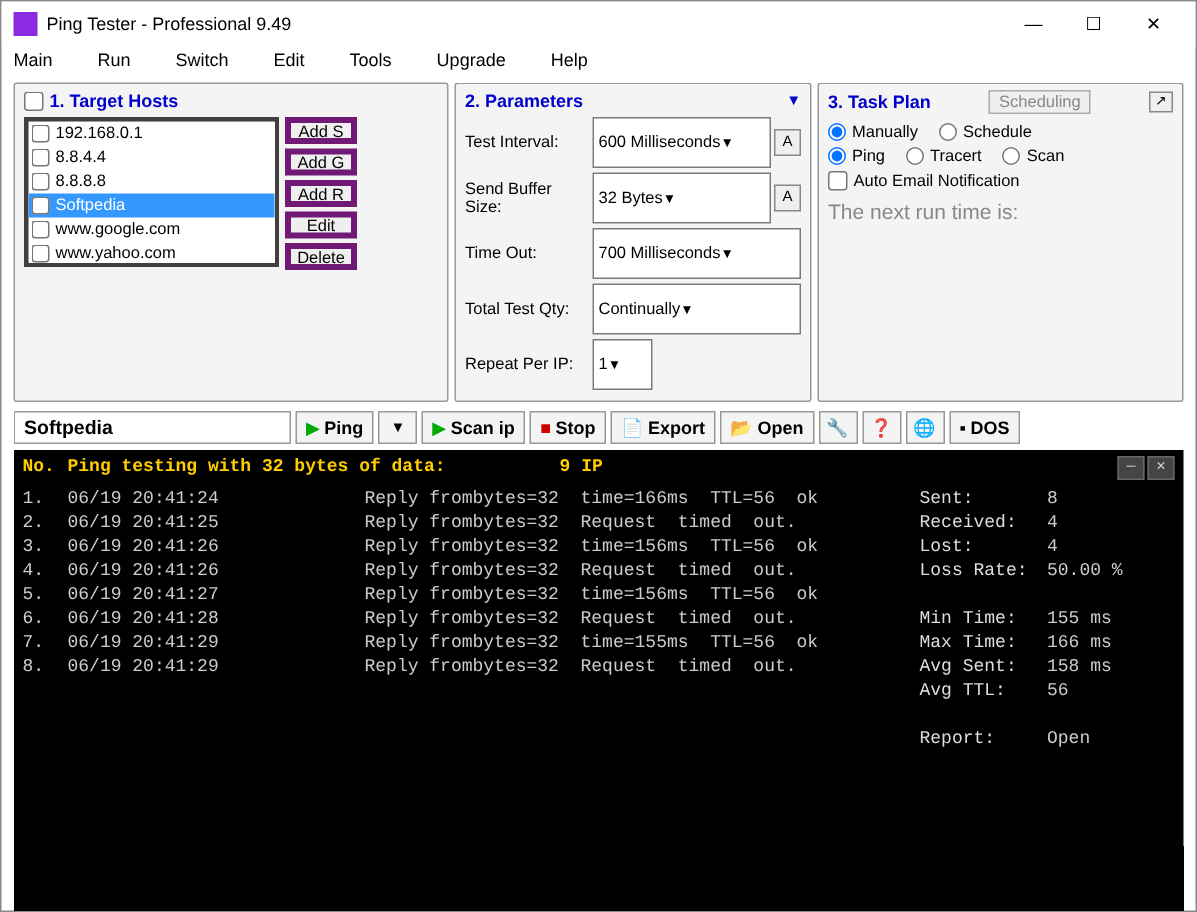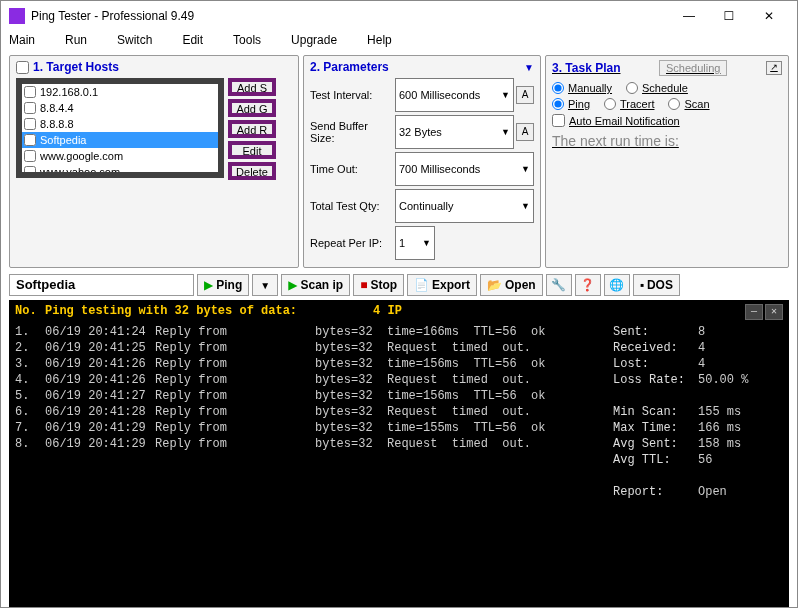--- a/index.html
+++ b/index.html
@@ -8,31 +8,31 @@
 .titlebar .icon { width: 16px; height: 16px; background: #8a2be2; margin-right: 6px; }
 .titlebar .title { flex: 1; font-size: 12px; }
 .titlebar .winbtn { width: 40px; height: 30px; display: flex; align-items: center; justify-content: center; font-size: 12px; cursor: pointer; }
 .menubar { padding: 2px 8px 4px; display: flex; gap: 30px; font-size: 12px; }
 .menubar span { cursor: pointer; }
 .panels { display: flex; gap: 4px; padding: 4px 8px; }
 .panel { border: 1px solid #999; border-radius: 2px; padding: 4px 6px; background: #f4f4f4; }
 .panel-title { color: #0000cc; font-weight: bold; font-size: 12px; margin-bottom: 4px; display: flex; align-items: center; }
 .p1 { width: 290px; }
 .p2 { width: 238px; }
-.p3 { flex: 1; text-decoration: underline; }
+.p3 { flex: 1; }
 .hosts-wrap { display: flex; gap: 4px; }
-.hosts-list { width: 208px; height: 100px; border: 6px solid #404040; background: #fff; overflow-y: scroll; }
+.hosts-list { width: 170px; height: 100px; border: 3px solid #404040; background: #fff; overflow-y: scroll; }
 .host-item { display: flex; align-items: center; padding: 1px 2px; height: 16px; }
 .host-item.selected { background: #3399ff; color: #fff; }
 .host-item input[type=checkbox] { margin-right: 4px; width: 12px; height: 12px; }
 .host-btns { display: flex; flex-direction: column; gap: 3px; }
 .host-btns button { width: 48px; height: 18px; font-size: 11px; background: #efefef; border: 4px solid #701a75; cursor: pointer; }
 .param-row { display: flex; align-items: center; margin-bottom: 3px; }
 .param-row label { width: 85px; }
-.param-row .combo { flex: 1; height: 18px; border: 1px solid #7a7a7a; background: #fff; padding: 16px 3px; display: flex; align-items: center; justify-content: space-between; font-size: 11px; }
+.param-row .combo { flex: 1; height: 18px; border: 1px solid #7a7a7a; background: #fff; padding: 16px 3px; display: flex; align-items: center; font-size: 11px; }
 .param-row .combo .arrow { font-size: 9px; }
 .param-row .abtn { width: 18px; height: 18px; margin-left: 2px; border: 1px solid #888; background: #efefef; font-size: 10px; text-align: center; line-height: 16px; cursor: pointer; }
 .p2 .dd-arrow { margin-left: auto; cursor:pointer; font-size:10px;}
 .p3-top { display: flex; align-items: center; justify-content: space-between; margin-bottom: 6px; }
 .sched-btn { font-size: 11px; padding: 1px 6px; background:#efefef; border:1px solid #aaa; color:#888; }
 .expand-btn { width: 16px; height: 14px; border: 1px solid #888; background:#efefef; font-size:9px; text-align:center; cursor:pointer; }
 .radio-row { display: flex; gap: 14px; margin-bottom: 4px; }
 .radio-row label { display: flex; align-items: center; gap: 4px; cursor:pointer; }
 .radio-row input { width:12px; height:12px; }
 .chk-row { display: flex; align-items: center; gap: 4px; margin-top: 4px; }
@@ -47,21 +47,21 @@
 .console { margin: 0 8px 8px; height: 352px; background: #000; color: #ccc; font-family: 'Courier New', monospace; font-size: 12px; position: relative; padding: 4px 6px; }
 .console-head { color: #ffcc00; font-weight: bold; margin-bottom: 6px; display: flex; }
 .console-head .ipcount { margin-left: 76px; }
 .console-btns { position: absolute; top: 4px; right: 6px; display: flex; gap: 2px; }
 .console-btns div { width: 18px; height: 16px; background: #444; border: 1px solid #666; color: #ccc; text-align: center; font-size: 10px; line-height: 14px; cursor: pointer; }
 .console-body { display: flex; }
 .log-area { flex: 1; }
 .log-row { display: flex; white-space: pre; line-height: 16px; }
 .log-row .num { width: 30px; }
 .log-row .ts { width: 110px; }
-.log-row .reply { width: 160px; }
+.log-row .reply { width: 160px; text-align: right; }
 .log-row .detail { }
 .stats { width: 170px; }
 .stat-row { display: flex; line-height: 16px; }
 .stat-row .lbl { width: 85px; font-weight: normal; color: #ddd; }
 .stat-row.gap { height: 16px; }
 .url { position: absolute; bottom: 4px; right: 8px; color: #555; font-size: 11px; font-family: Tahoma; }
 </style>
 </head>
 <body>
 
@@ -247,21 +247,21 @@
 </div>
 
 <div class="console">
   <div class="console-btns">
     <div>—</div>
     <div>✕</div>
   </div>
   <div class="console-head">
     <span style="width:30px">No.</span>
     <span>Ping testing with 32 bytes of data:</span>
-    <span class="ipcount">4  IP</span>
+    <span class="ipcount">9  IP</span>
   </div>
   <div class="console-body">
     <div class="log-area" id="log-area">
         <div class="log-row"><span class="num">1.</span><span class="ts">06/19 20:41:24</span><span class="reply">Reply from</span><span class="detail">bytes=32  time=166ms  TTL=56  ok</span></div>
         <div class="log-row"><span class="num">2.</span><span class="ts">06/19 20:41:25</span><span class="reply">Reply from</span><span class="detail">bytes=32  Request  timed  out.</span></div>
         <div class="log-row"><span class="num">3.</span><span class="ts">06/19 20:41:26</span><span class="reply">Reply from</span><span class="detail">bytes=32  time=156ms  TTL=56  ok</span></div>
         <div class="log-row"><span class="num">4.</span><span class="ts">06/19 20:41:26</span><span class="reply">Reply from</span><span class="detail">bytes=32  Request  timed  out.</span></div>
         <div class="log-row"><span class="num">5.</span><span class="ts">06/19 20:41:27</span><span class="reply">Reply from</span><span class="detail">bytes=32  time=156ms  TTL=56  ok</span></div>
         <div class="log-row"><span class="num">6.</span><span class="ts">06/19 20:41:28</span><span class="reply">Reply from</span><span class="detail">bytes=32  Request  timed  out.</span></div>
         <div class="log-row"><span class="num">7.</span><span class="ts">06/19 20:41:29</span><span class="reply">Reply from</span><span class="detail">bytes=32  time=155ms  TTL=56  ok</span></div>
@@ -279,21 +279,21 @@
       <div class="stat-row">
           <span class="lbl">Lost:</span>
           <span>4</span>
         </div>
       <div class="stat-row">
           <span class="lbl">Loss Rate:</span>
           <span>50.00 %</span>
         </div>
       <div class="stat-row gap"></div>
       <div class="stat-row">
-          <span class="lbl">Min Scan:</span>
+          <span class="lbl">Min Time:</span>
           <span>155 ms</span>
         </div>
       <div class="stat-row">
           <span class="lbl">Max Time:</span>
           <span>166 ms</span>
         </div>
       <div class="stat-row">
           <span class="lbl">Avg Sent:</span>
           <span>158 ms</span>
         </div>

